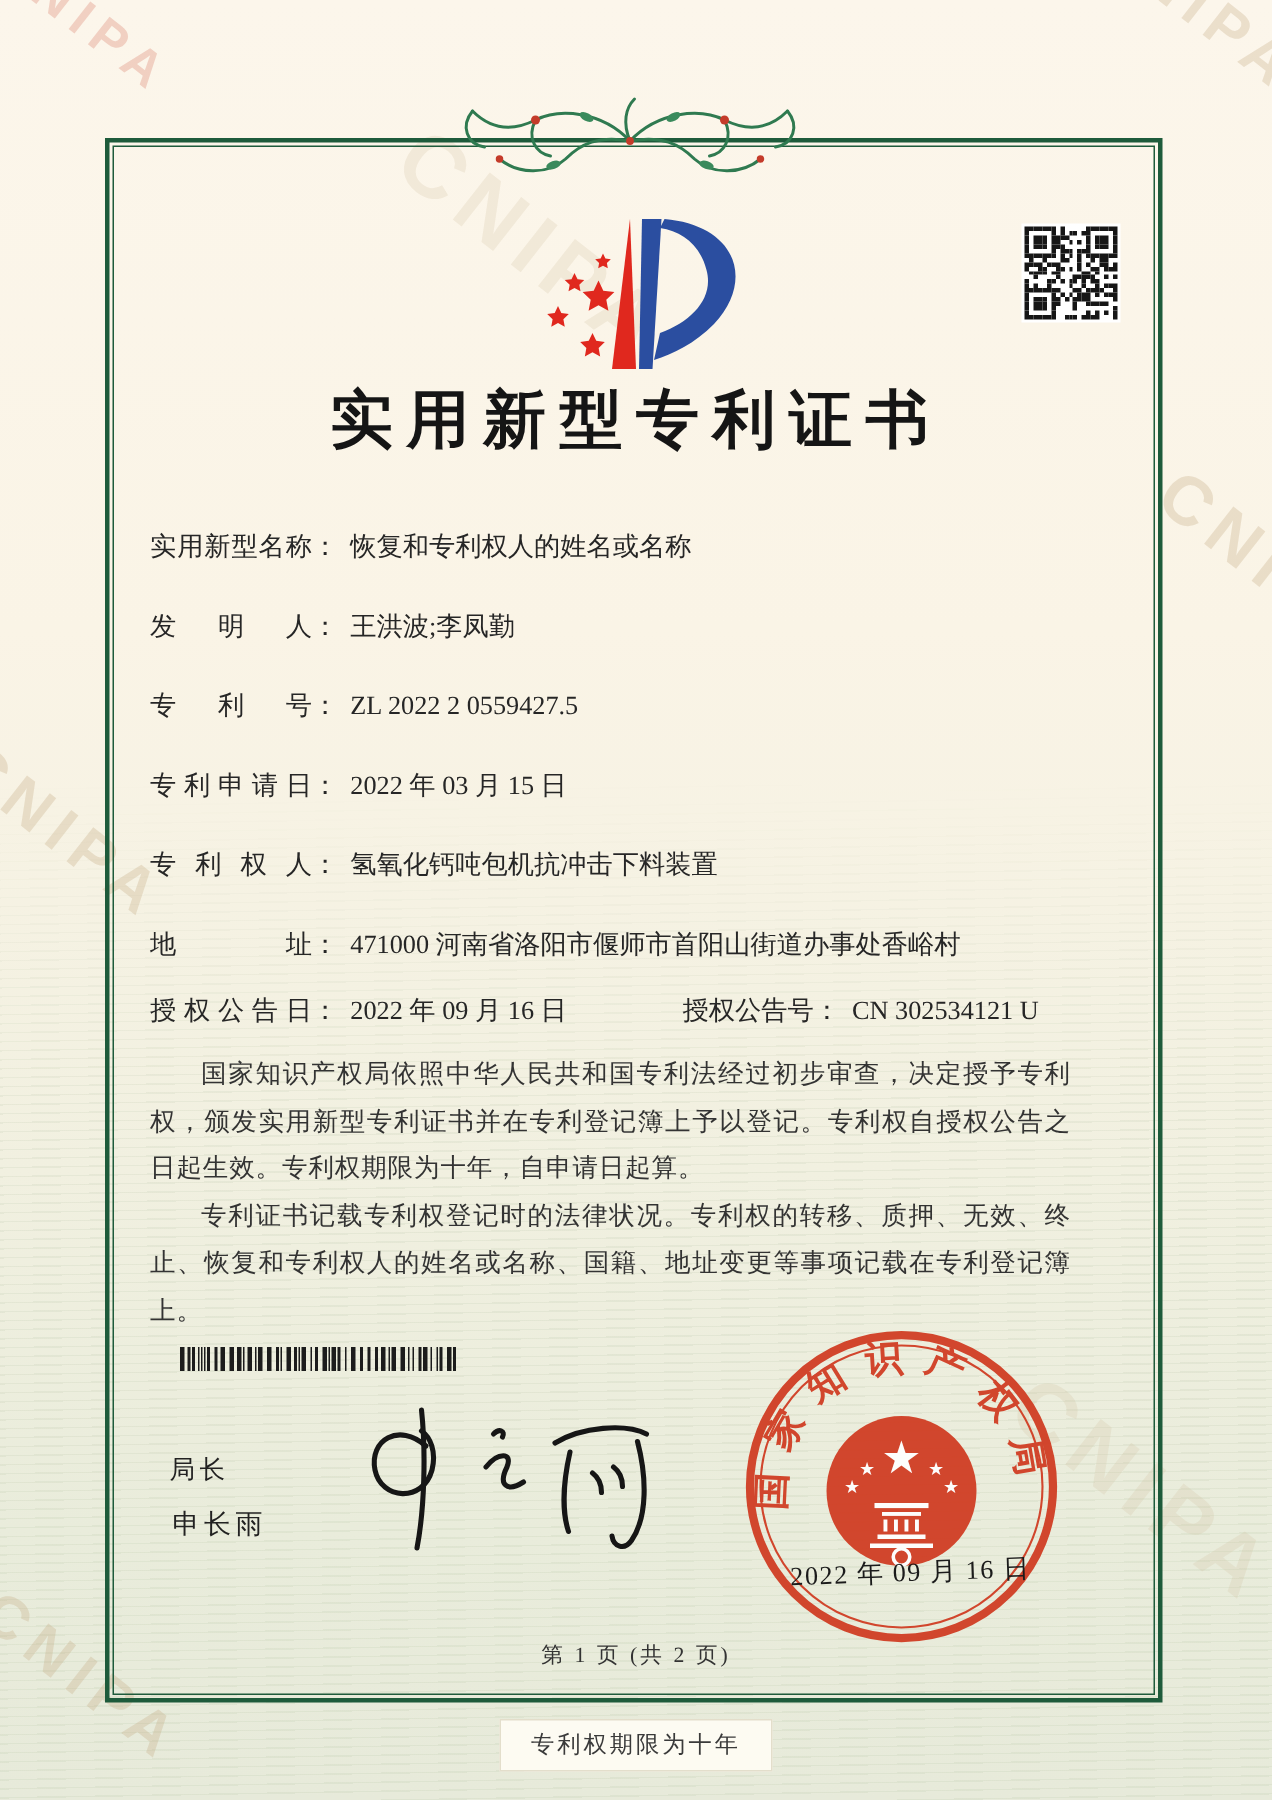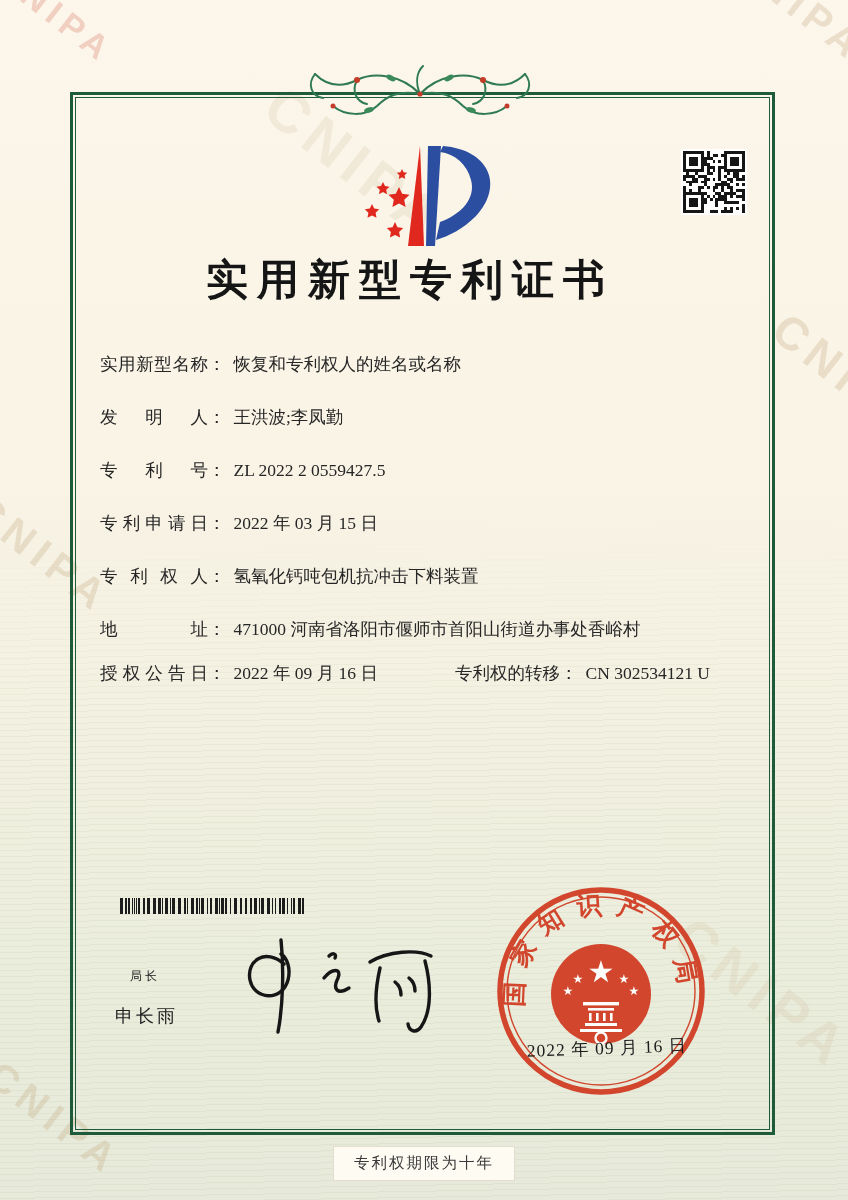--- a/index.html
+++ b/index.html
@@ -30,37 +30,37 @@
   .cert-no{position:absolute; left:100px; top:146px; font-size:17.5px; letter-spacing:2px; color:#222;}
   .logo{position:absolute; left:350px; top:138px; width:165px; height:120px;}
   .qr{
     position:absolute; left:681px; top:149px; width:66px; height:66px; background:#fff;
     display:grid; grid-template-columns:repeat(21,1fr); grid-template-rows:repeat(21,1fr);
     padding:2px; box-sizing:border-box;
   }
   .qr div{width:100%;height:100%;}
   .qr .b{background:#161616;}
   .title{
-    position:absolute; left:56px; width:708px; top:252px; text-align:center;
+    position:absolute; left:70px; width:708px; top:252px; text-align:center;
     font-size:42px; font-weight:bold; letter-spacing:9px; color:#151515;
   }
   .fields{position:absolute; left:100px; top:352px; width:640px; font-size:17.5px; color:#262626;}
   .frow{height:20px; margin-bottom:33px; white-space:nowrap;}
   .flabel{display:inline-flex; justify-content:space-between; width:108px; vertical-align:bottom;}
   .colon{margin-right:8px;}
   .grant-row{position:absolute; left:100px; top:661px; width:640px; font-size:17.5px; white-space:nowrap; color:#262626;}
   .grant-no{position:absolute; left:355px; top:0;}
   .body-text{
     position:absolute; left:100px; top:700px; width:614px;
     font-size:17px; line-height:31.5px; letter-spacing:0.6px; color:#333; text-align:justify;
   }
   .body-text p{margin:0; text-indent:2em;}
   .barcode{position:absolute; left:120px; top:898px; width:216px; height:16px; display:flex; align-items:stretch;}
   .barcode div{background:#1c1c1c; height:100%;}
-  .director-label{position:absolute; left:130px; top:968px; font-size:12px; letter-spacing:3px; color:#222;}
+  .director-label{position:absolute; left:113px; top:968px; font-size:17px; letter-spacing:3px; color:#222;}
   .director-name{position:absolute; left:115px; top:1004px; font-size:18px; letter-spacing:3px; color:#222;}
   .signature{position:absolute; left:228px; top:928px; width:230px; height:115px;}
   .seal{position:absolute; left:492px; top:882px; width:218px; height:218px; opacity:0.93;}
   .seal-date{
     position:absolute; left:502px; top:1036px; width:210px; text-align:center;
     font-size:17.5px; letter-spacing:1px; color:#1b1b1b; transform:rotate(-2deg);
   }
   .page-footer{position:absolute; left:70px; width:708px; top:1094px; text-align:center; font-size:14.5px; letter-spacing:2px; color:#333;}
   .cont-note{
     position:absolute; left:50%; transform:translateX(-50%); top:1146px;
@@ -626,25 +626,27 @@
     <span>
       <span class="flabel">
           <span>授</span>
           <span>权</span>
           <span>公</span>
           <span>告</span>
           <span>日</span>
         </span><span class="colon">：</span><span>2022 年 09 月 16 日</span>
     </span>
     <span class="grant-no">
-      <span>专利权的转移</span><span class="colon">：</span><span>CN 302534121 U</span>
+      <span>授权公告号</span><span class="colon">：</span><span>CN 302534121 U</span>
     </span>
   </div>
 
   <div class="body-text">
+    <p>国家知识产权局依照中华人民共和国专利法经过初步审查，决定授予专利权，颁发实用新型专利证书并在专利登记簿上予以登记。专利权自授权公告之日起生效。专利权期限为十年，自申请日起算。</p>
+    <p>专利证书记载专利权登记时的法律状况。专利权的转移、质押、无效、终止、恢复和专利权人的姓名或名称、国籍、地址变更等事项记载在专利登记簿上。</p>
   </div>
 
   <div class="barcode">
       <div style="width: 3px; margin-right: 2px;"></div>
       <div style="width: 2px; margin-right: 1px;"></div>
       <div style="width: 2px; margin-right: 2px;"></div>
       <div style="width: 1px; margin-right: 1px;"></div>
       <div style="width: 1px; margin-right: 1px;"></div>
       <div style="width: 1px; margin-right: 1px;"></div>
       <div style="width: 2px; margin-right: 3px;"></div>
@@ -729,16 +731,17 @@
       <rect x="111" y="131" width="2.6" height="8"></rect>
       <rect x="118" y="131" width="2.6" height="8"></rect>
       <rect x="93" y="141" width="32" height="3"></rect>
       <rect x="88" y="147" width="42" height="3"></rect>
       <circle cx="109" cy="156" r="5.5" fill="none" stroke="#ffffff" stroke-width="2.4"></circle>
     </g>
   </svg>
 
   <div class="seal-date">2022 年 09 月 16 日</div>
 
+  <div class="page-footer">第 1 页 (共 2 页)</div>
 
   <div class="cont-note">专利权期限为十年</div>
 
 </div>
 
 </body></html>

